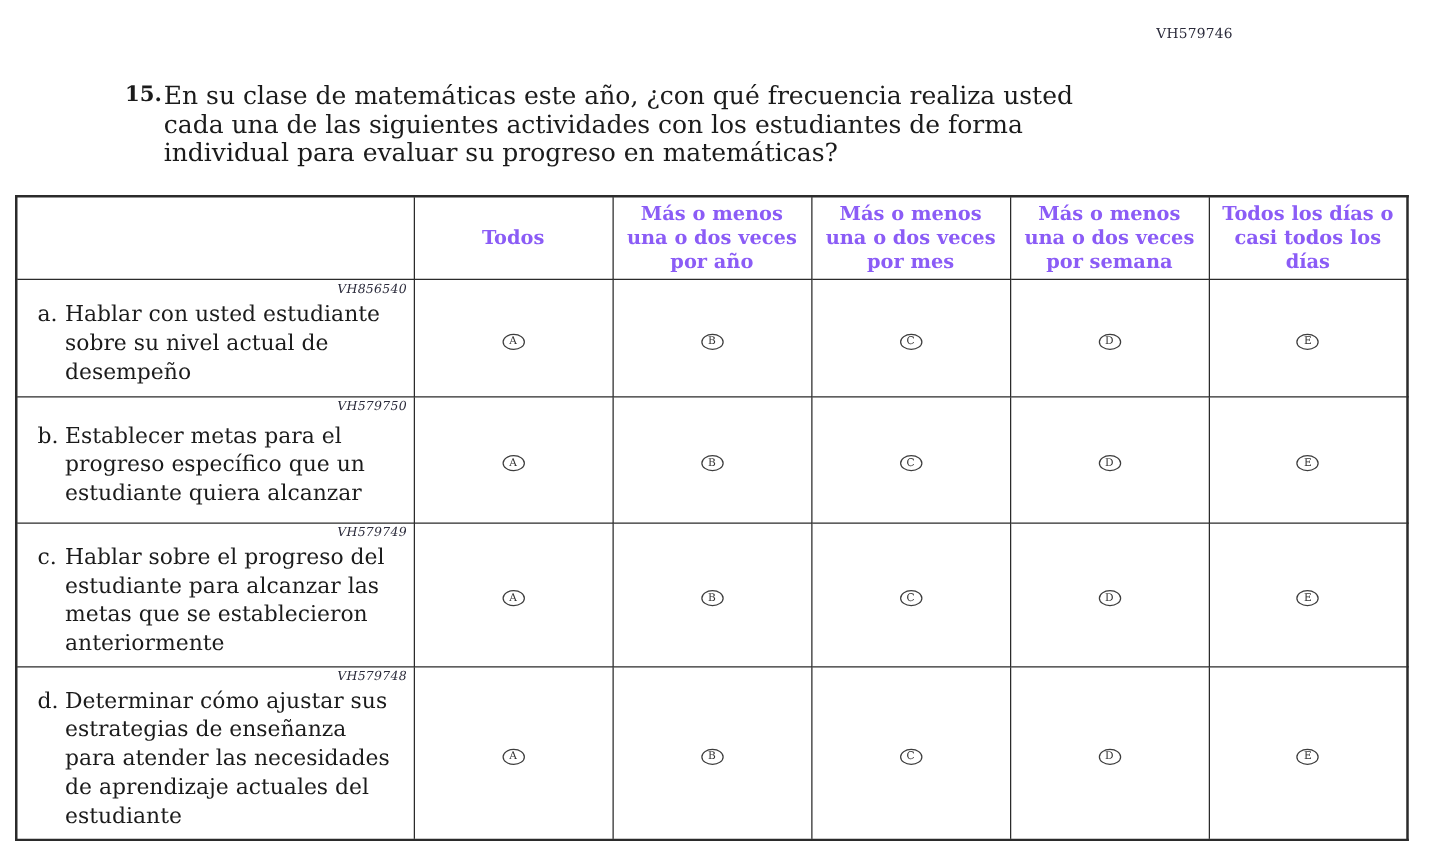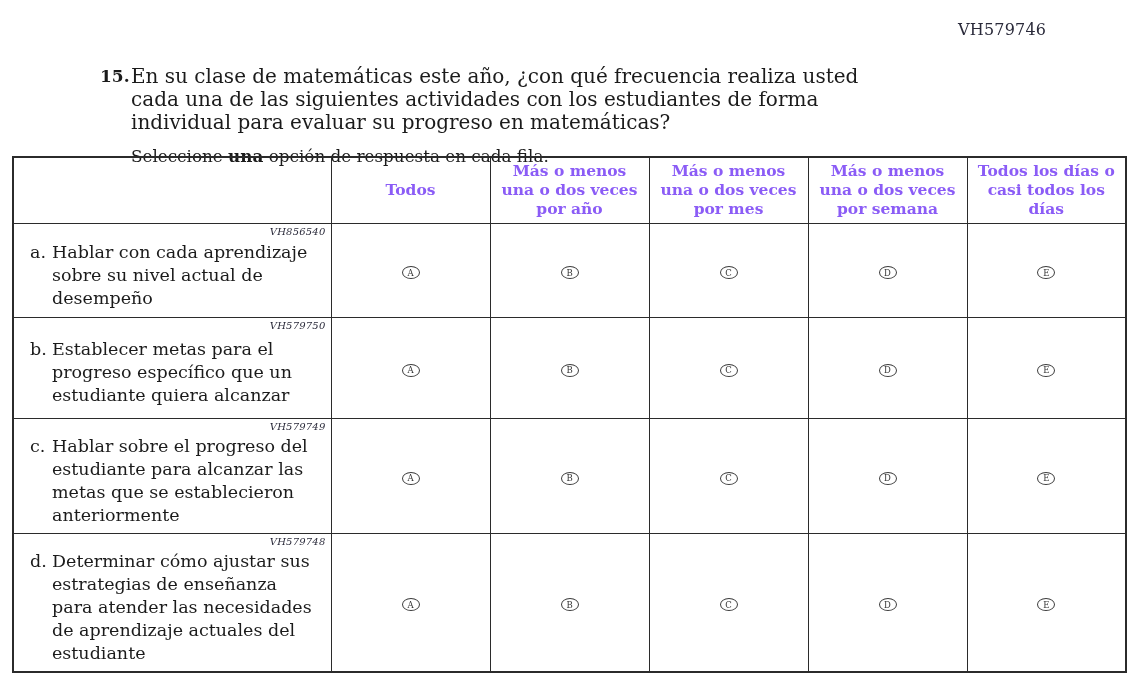--- a/index.html
+++ b/index.html
@@ -9,22 +9,22 @@
     width: 1144px;
     height: 673px;
     background: #ffffff;
     font-family: "DejaVu Serif", "Liberation Serif", serif;
     color: #1b1b1b;
     overflow: hidden;
   }
   .form-code {
     position: absolute;
     top: 20px;
-    left: 958px;
-    font-size: 16px;
+    left: 925px;
+    font-size: 11px;
     color: #2a2a3a;
     letter-spacing: 0.2px;
   }
   .question {
     position: absolute;
     top: 29px;
     left: 100px;
     width: 812px;
     display: flex;
     align-items: flex-start;
@@ -114,23 +114,20 @@
 <body>
 
 <div class="page">
 
   <div class="form-code">VH579746</div>
 
   <div class="question">
     <span class="qnum">15.</span>
     <div class="qbody">
       <div class="qtext">En su clase de matemáticas este año, ¿con qué frecuencia realiza usted cada una de las siguientes actividades con los estudiantes de forma individual para evaluar su progreso en matemáticas?</div>
-      <div class="instruction">
-        <span>Seleccione </span><span class="b">una</span><span> opción de respuesta en cada fila.</span>
-      </div>
     </div>
   </div>
 
   <table class="matrix">
     <colgroup>
       <col style="width:318px">
       <col style="width:159px">
       <col style="width:159px">
       <col style="width:159px">
       <col style="width:159px">
@@ -145,21 +142,21 @@
           <th>Más o menos una o dos veces por semana</th>
           <th>Todos los días o casi todos los días</th>
         </tr>
     </thead>
     <tbody>
     <tr>
           <td class="stub">
             <span class="row-code">VH856540</span>
             <div class="item">
               <span class="item-label">a.</span>
-              <span class="item-text">Hablar con cada aprendizaje sobre su nivel actual de desempeño</span>
+              <span class="item-text">Hablar con usted estudiante sobre su nivel actual de desempeño</span>
             </div>
           </td>
           <td class="opt"><span class="bubble">A</span></td>
           <td class="opt"><span class="bubble">B</span></td>
           <td class="opt"><span class="bubble">C</span></td>
           <td class="opt"><span class="bubble">D</span></td>
           <td class="opt"><span class="bubble">E</span></td>
         </tr>
         <tr>
           <td class="stub">

